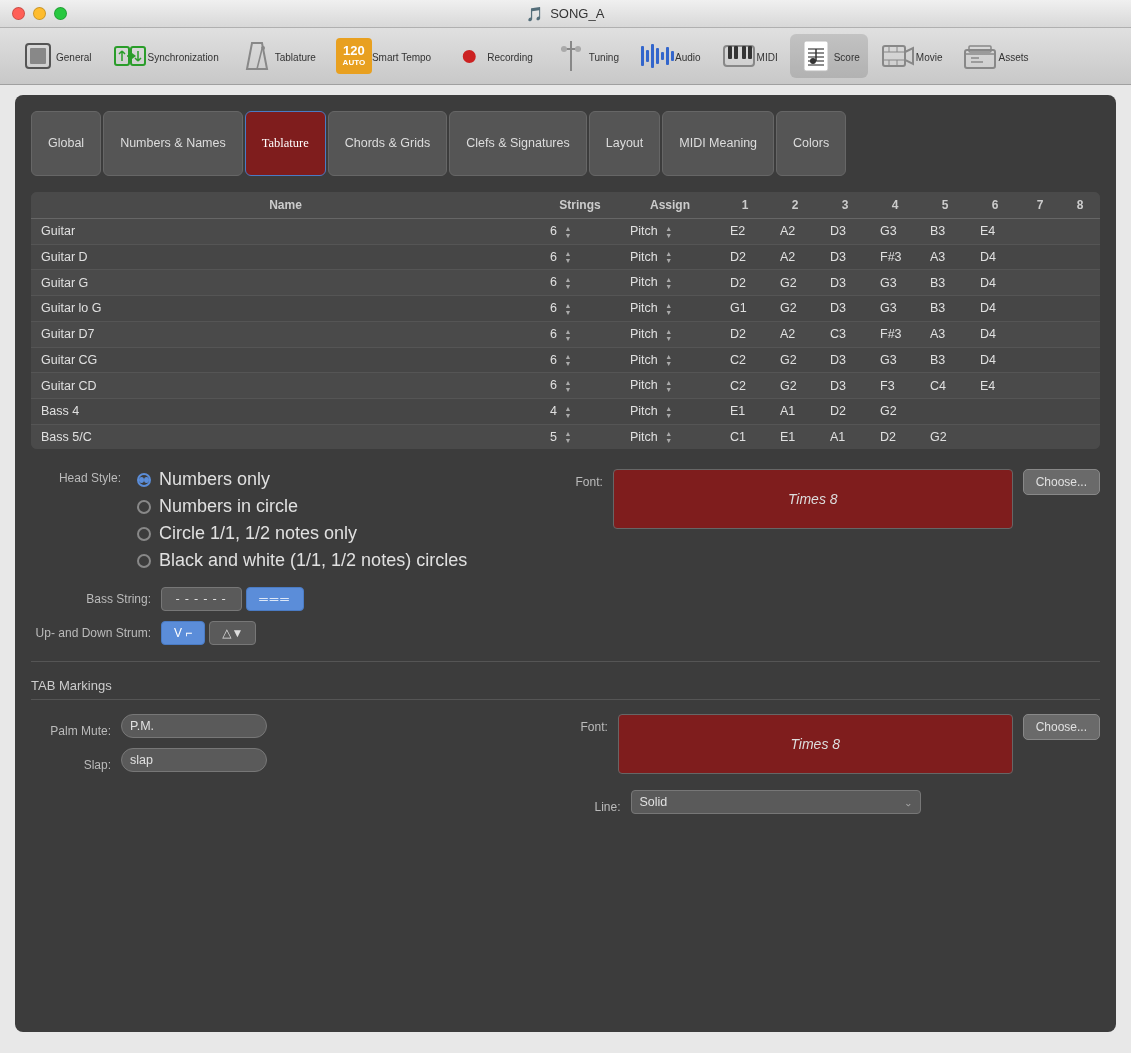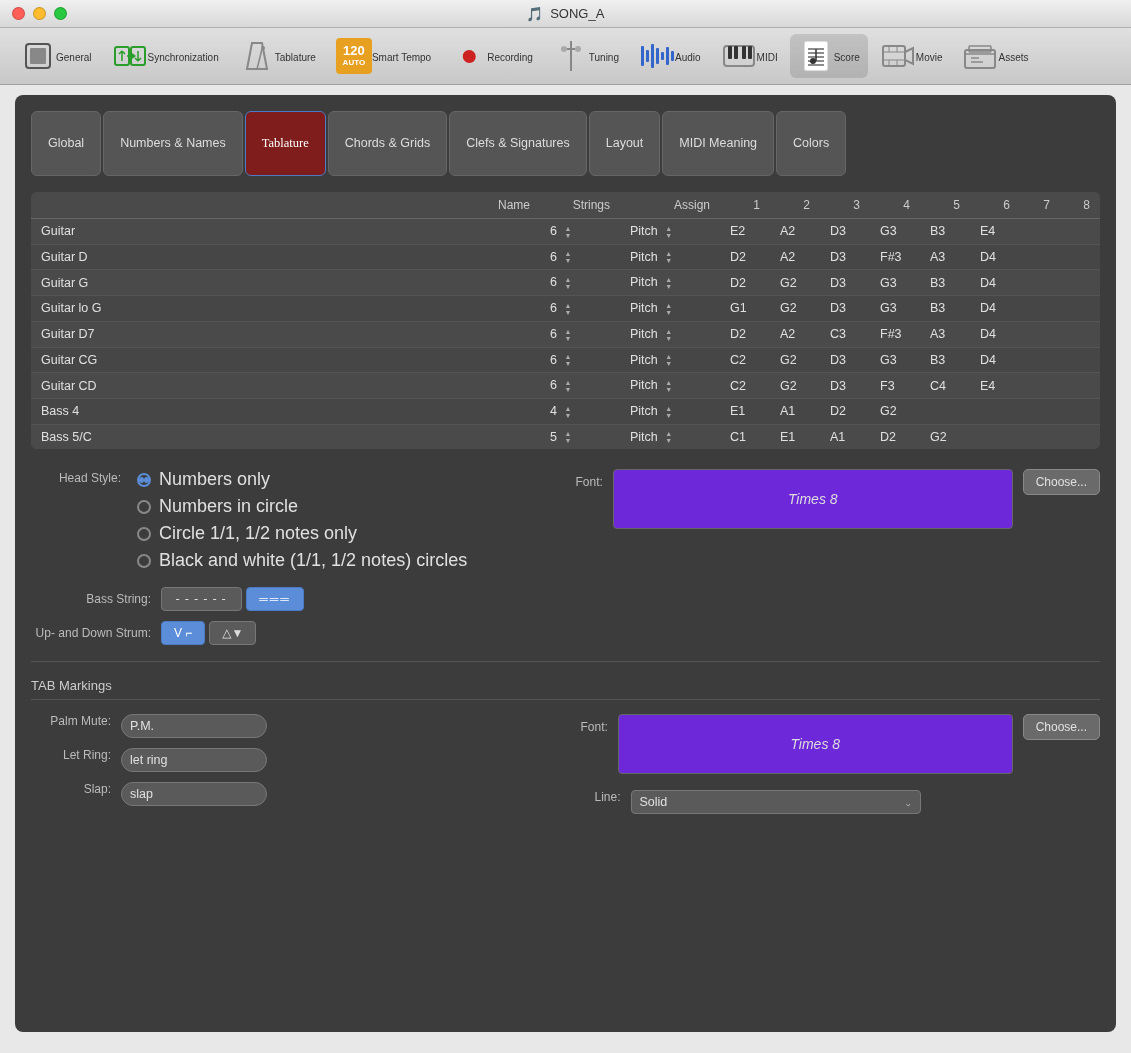--- a/index.html
+++ b/index.html
@@ -137,24 +137,24 @@
     }
     table {
       width: 100%;
       border-collapse: collapse;
     }
     thead tr {
       background: #5a5a5a;
     }
     th {
       padding: 6px 10px;
-      text-align: right;
+      text-align: center;
       font-size: 12px;
       color: #ccc;
-      font-weight: 400;
+      font-weight: 700;
       border-bottom: 1px solid #666;
     }
     td {
       padding: 5px 10px;
       font-size: 12.5px;
       color: #e0e0e0;
       border-bottom: 1px solid #555;
     }
     tr:last-child td { border-bottom: none; }
     tr:nth-child(odd) { background: #4a4a4a; }
@@ -204,21 +204,21 @@
       border-radius: 50%;
       background: #5b8dd9;
     }
     .radio-label {
       font-size: 18px;
       color: #e0e0e0;
     }
 
     .font-preview {
       flex: 1;
-      background: #6d28d9;
+      background: #7f1d1d;
       border: 1px solid #666;
       border-radius: 4px;
       height: 60px;
       display: flex;
       align-items: center;
       justify-content: center;
       color: #ddd;
       font-size: 14px;
       font-style: italic;
     }
@@ -271,21 +271,21 @@
       color: #ccc;
       font-size: 13px;
       font-weight: 500;
       border-bottom: 1px solid #555;
       padding-bottom: 6px;
       margin-bottom: 14px;
     }
 
     .form-row {
       display: flex;
-      align-items: flex-start;
+      align-items: flex-end;
       gap: 10px;
       margin-bottom: 10px;
     }
     .form-label {
       color: #bbb;
       font-size: 12px;
       text-align: right;
       min-width: 80px;
     }
     .form-input {
@@ -799,24 +799,20 @@
   <div class="section-title">TAB Markings</div>
 
   <div style="display:flex; gap:30px;">
 
     <div style="flex:1;">
       <div class="form-row">
         <div class="form-label">Palm Mute:</div>
         <input class="form-input" type="text" value="P.M." style="">
       </div>
       <div class="form-row">
-        <div class="form-label">Let Ring:</div>
-        <input class="form-input" type="text" value="let ring" style="">
-      </div>
-      <div class="form-row">
         <div class="form-label">Slap:</div>
         <input class="form-input" type="text" value="slap" style="">
       </div>
     </div>
 
     <div style="flex:1;">
       <div style="display:flex; align-items:flex-start; gap:10px; margin-bottom:16px;">
         <div style="color:#bbb; font-size:12px; padding-top:6px;">Font:</div>
         <div class="font-preview">
           <span>Times 8</span>

